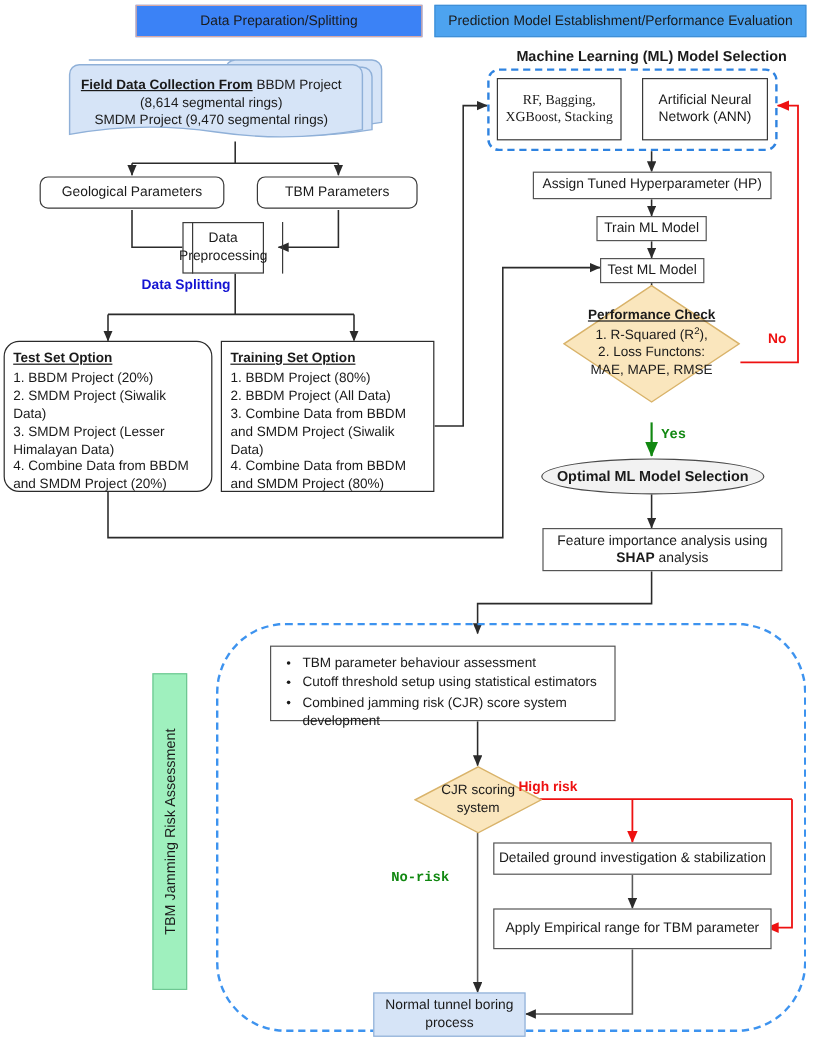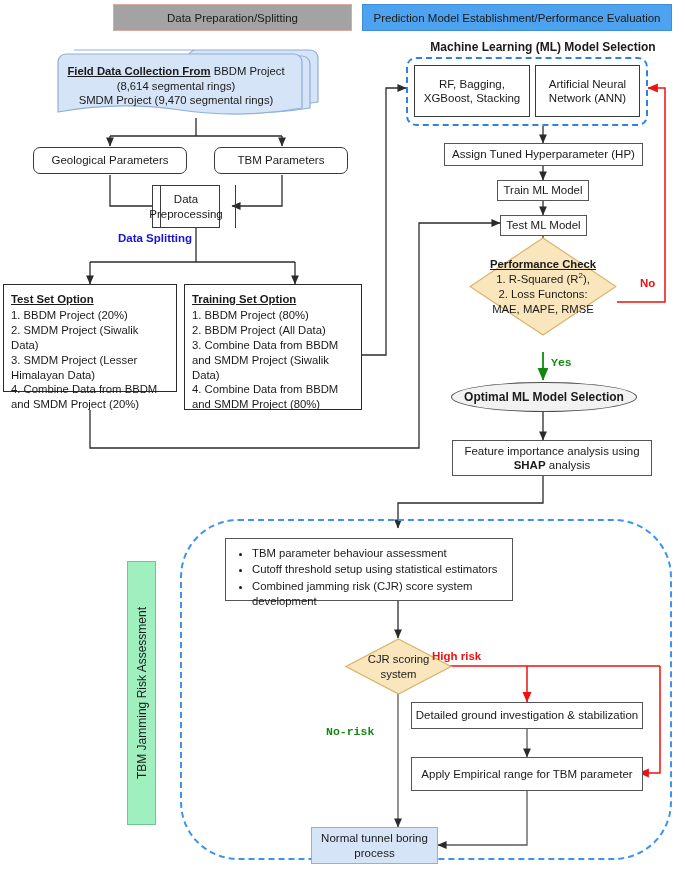--- a/index.html
+++ b/index.html
@@ -4,21 +4,21 @@
 <style>
   html,body{margin:0;padding:0;background:#ffffff;}
   body{width:685px;height:875px;position:relative;
        font-family:"Liberation Sans","DejaVu Sans",sans-serif;
        color:#1a1a1a;overflow:hidden;}
   .abs{position:absolute;box-sizing:border-box;}
   .ctr{display:flex;align-items:center;justify-content:center;text-align:center;}
 
   
   .banner{border:1px solid #c98c8c;font-size:11.5px;}
-  .banner.pink{background:#a3a3a3;border-color:#d9a9a4;}
+  .banner.pink{background:#3b82f6;border-color:#d9a9a4;}
   .banner.blue{background:#4da3ef;border-color:#3f8fd6;}
 
   
   .box{background:#ffffff;border:1.2px solid #3a3a3a;font-size:11.5px;line-height:1.25;}
   .box.round{border-radius:7px;}
   .thin{border-width:1px;border-color:#555;}
 
   
   .listbox{background:#fff;border:1.4px solid #2b2b2b;font-size:11.3px;
            line-height:1.32;padding:7px 7px 6px 7px;text-align:left;}
@@ -170,40 +170,40 @@
 
 <div class="abs box ctr" style="left:152px;top:185px;width:68px;height:43px;flex-direction:column;">
   <span>Data</span>
   <span>Preprocessing</span>
 </div>
 <div class="abs" style="left:160px;top:185px;width:1.2px;height:43px;background:#3a3a3a;"></div>
 <div class="abs" style="left:235px;top:185px;width:1.2px;height:43px;background:#3a3a3a;"></div>
 
 <div class="lbl blue" style="left:118px;top:232px;text-align:center;">Data Splitting</div>
 
-<div class="abs listbox" style="left:3px;top:284px;width:174px;height:108px;">
+<div class="abs listbox" style="left:3px;top:284px;width:174px;height:126px;border-radius:13px;">
   <span class="hd">Test Set Option</span>
   <div>1. BBDM Project (20%)</div>
   <div>2. SMDM  Project (Siwalik Data)</div>
   <div>3. SMDM Project (Lesser Himalayan Data)</div>
   <div>4. Combine Data from BBDM and SMDM Project (20%)</div>
 </div>
 
 <div class="abs listbox" style="left:184px;top:284px;width:178px;height:126px;">
   <span class="hd">Training Set Option</span>
   <div>1. BBDM Project (80%)</div>
   <div>2. BBDM Project (All Data)</div>
   <div>3. Combine Data from BBDM and SMDM Project (Siwalik Data)</div>
   <div>4. Combine Data from BBDM and SMDM Project (80%)</div>
 </div>
 
 <div class="title-bold" style="left:408px;top:40px;width:270px;">Machine Learning (ML) Model Selection</div>
 
 <div class="abs dash-ml" style="left:406px;top:57px;width:242px;height:69px;"></div>
-<div class="abs box ctr" style="left:414px;top:65px;width:116px;height:52px;padding:0 5px;">
+<div class="abs box ctr" style="left:414px;top:65px;width:104px;height:52px;padding:0 5px;font-family:Liberation Serif, serif;">
   <span>RF, Bagging, XGBoost, Stacking</span>
 </div>
 <div class="abs box ctr" style="left:535px;top:65px;width:105px;height:52px;padding:0 4px;">
   <span>Artificial Neural Network (ANN)</span>
 </div>
 
 <div class="abs box thin ctr" style="left:444px;top:143px;width:199px;height:23px;">
   <span>Assign Tuned Hyperparameter (HP)</span>
 </div>
 

